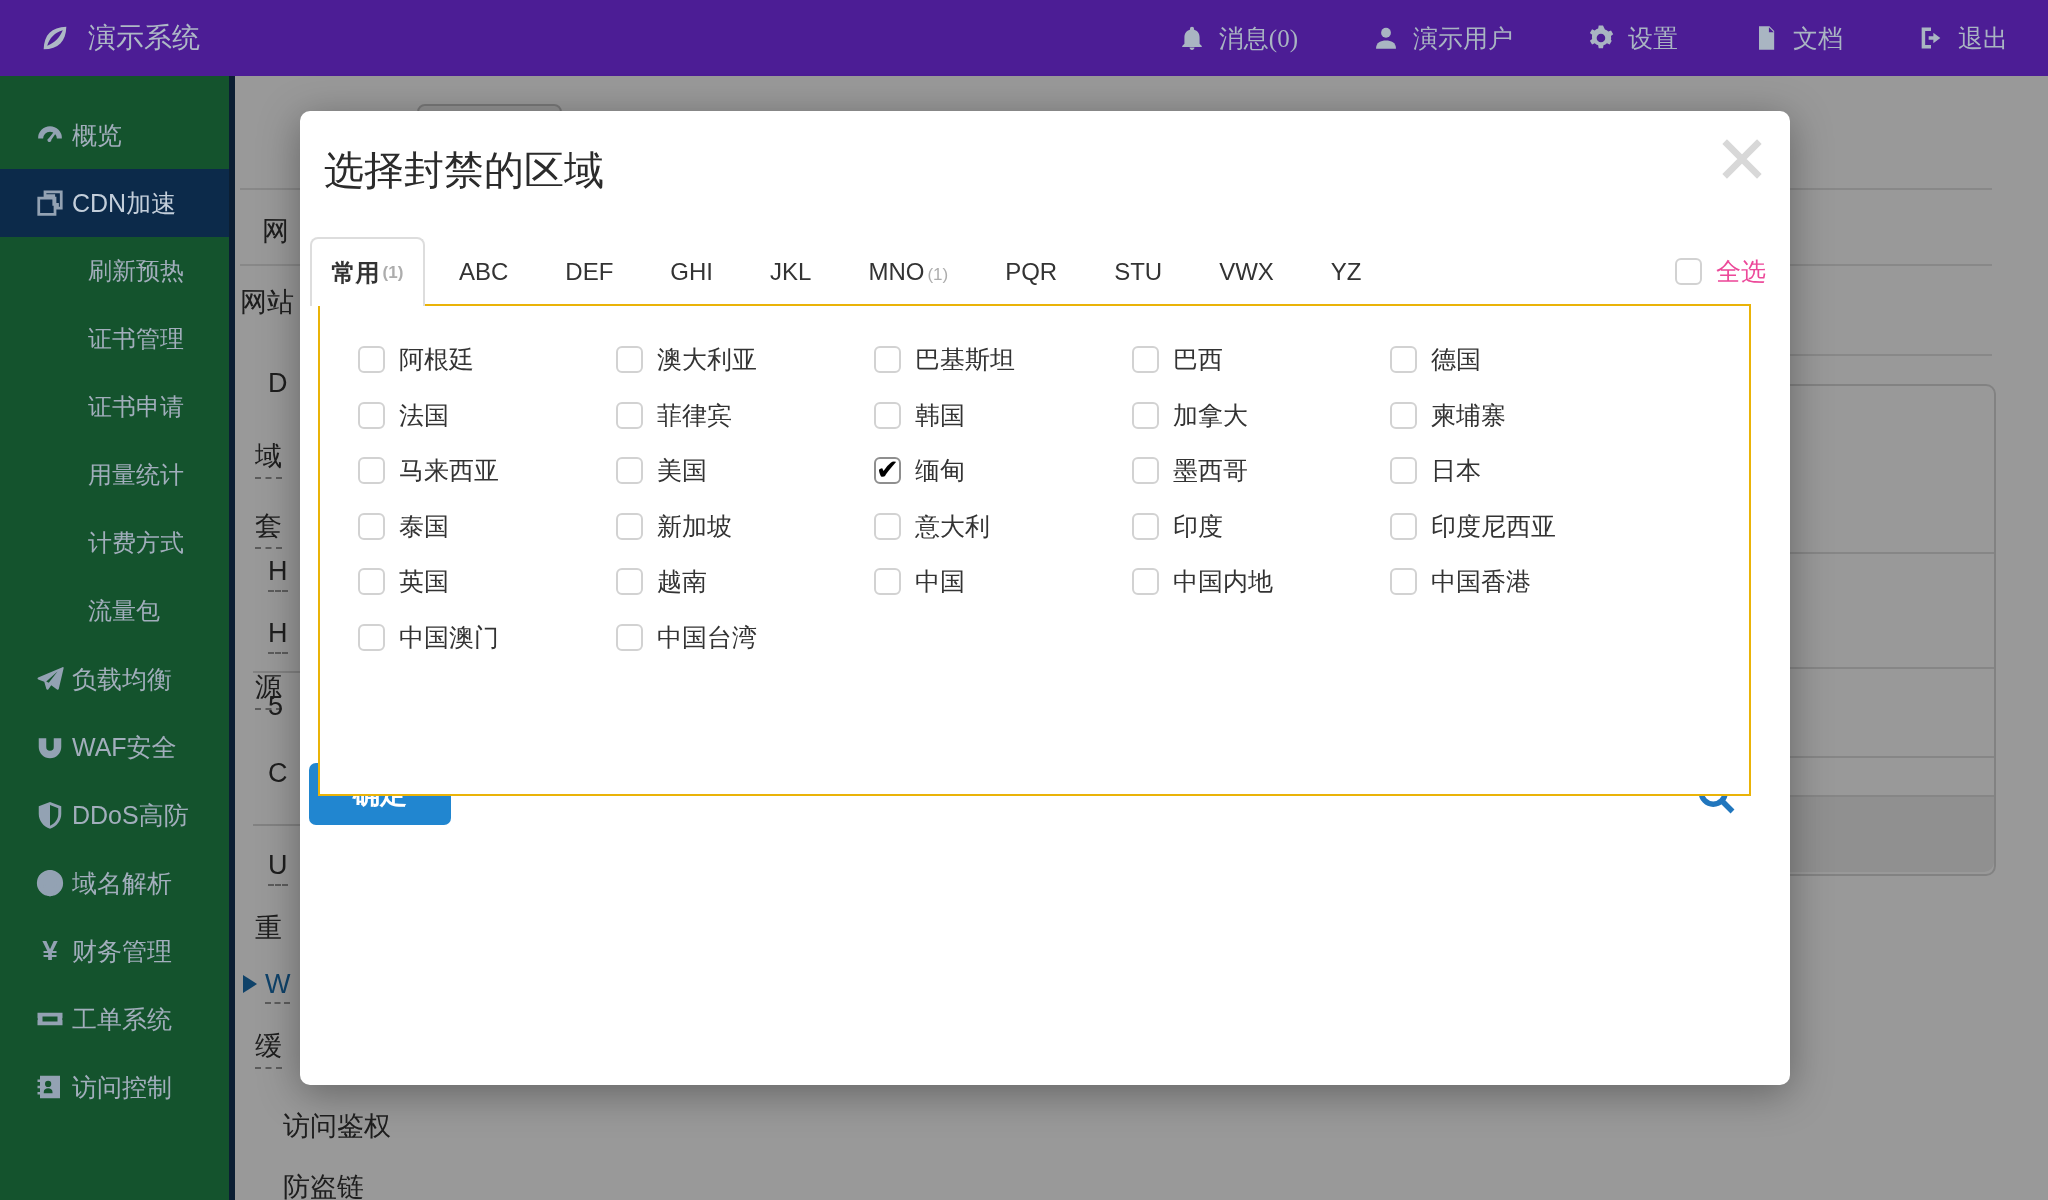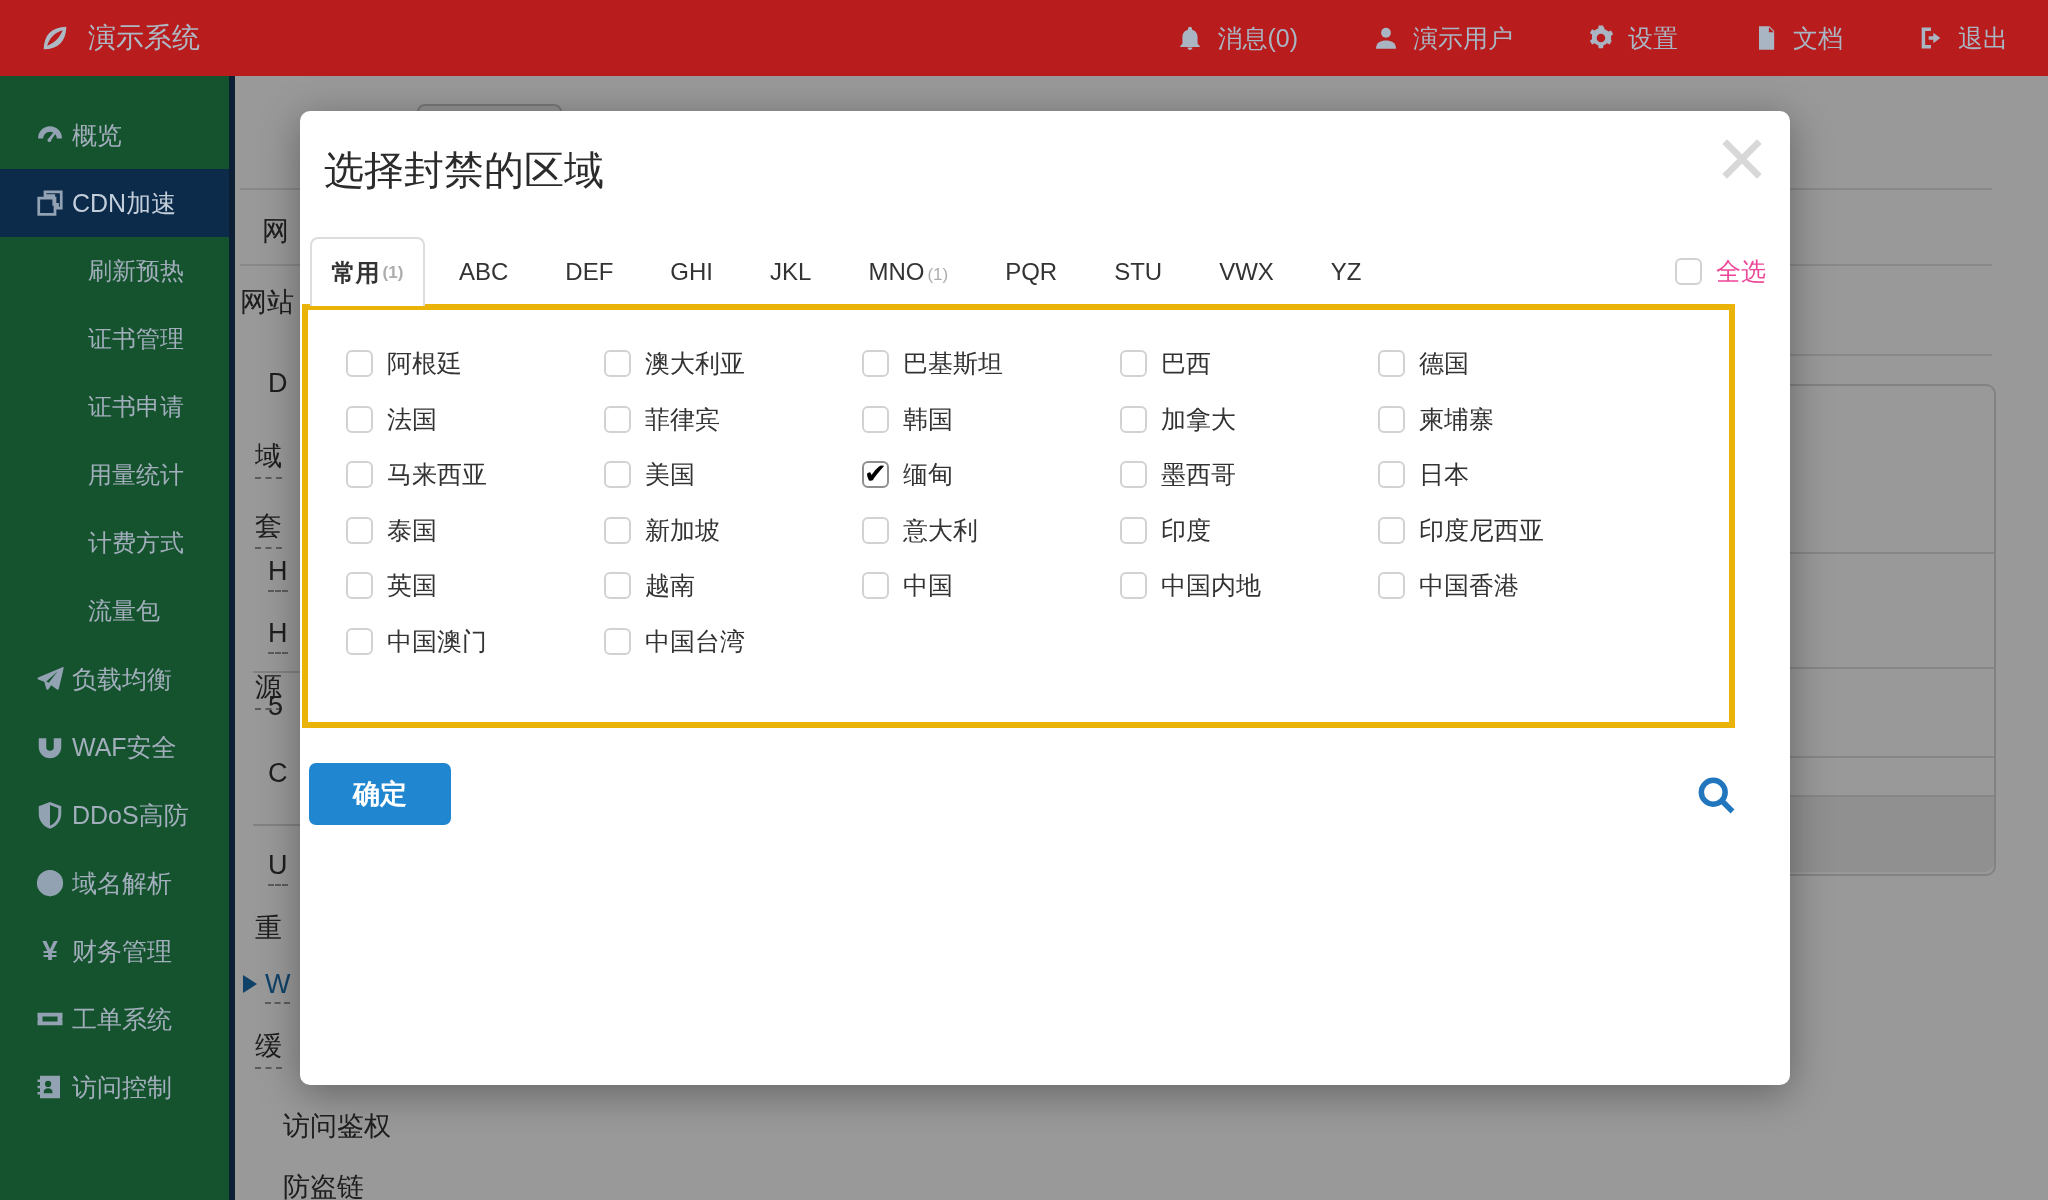--- a/index.html
+++ b/index.html
@@ -4,25 +4,25 @@
 <style>
   html,body{margin:0;padding:0;}
   body{
     width:2048px;height:1200px;position:relative;overflow:hidden;
     font-family:"Liberation Sans","DejaVu Sans",sans-serif;
     background:#ffffff;
   }
   
   .topbar{
     position:absolute;left:0;top:0;width:2048px;height:76px;
-    background:#b91c1c;z-index:30;display:flex;align-items:center;
+    background:#4c1d95;z-index:30;display:flex;align-items:center;
   }
   .brand{display:flex;align-items:center;gap:16px;padding-left:38px;color:#AEB9C6;font-size:28px;}
   .brand svg{width:34px;height:34px;fill:#AEB9C6;}
-  .top-items{margin-left:auto;display:flex;align-items:center;gap:74px;padding-right:40px;}
+  .top-items{margin-left:auto;display:flex;align-items:center;gap:74px;padding-right:40px;font-family:Liberation Serif, serif;}
   .top-item{display:flex;align-items:center;gap:13px;color:#A9B5C2;font-size:25px;cursor:pointer;}
   .top-item svg{width:28px;height:28px;fill:#A9B5C2;}
   
   .sidebar{
     position:absolute;left:0;top:76px;width:235px;height:1124px;
     background:#14532d;z-index:25;
   }
   .side-list{padding-top:25px;}
   .side-item{
     height:68px;display:flex;align-items:center;color:#A2AEBC;font-size:25px;cursor:pointer;
@@ -61,22 +61,22 @@
   .tab{font-size:24px;color:#333;margin-right:57px;cursor:pointer;white-space:nowrap;}
   .tab .t-count{font-size:17px;color:#ADADAD;margin-left:3px;}
   .tab.active{
     position:relative;height:69px;box-sizing:border-box;display:flex;align-items:center;justify-content:center;
     width:115px;margin-right:34px;background:#fff;border:2px solid #DDD;border-bottom:none;border-radius:8px 8px 0 0;
     font-weight:bold;z-index:3;
   }
   .select-all{margin-left:auto;display:flex;align-items:center;gap:14px;cursor:pointer;}
   .select-all .sa-label{font-size:25px;color:#ec4899;}
   .panel{
-    position:absolute;left:2px;top:193px;width:1433px;height:424px;
-    border:6px solid #eab308;box-sizing:border-box;background:#fff;z-index:2;
+    position:absolute;left:18px;top:193px;width:1433px;height:492px;
+    border:2px solid #eab308;box-sizing:border-box;background:#fff;z-index:2;
   }
   .cbox{
     width:27px;height:27px;box-sizing:border-box;border:2px solid #D2D2D2;border-radius:6px;background:#fff;
     display:flex;align-items:center;justify-content:center;flex:none;
   }
   .region-grid{
     position:absolute;left:38px;top:26px;display:grid;
     grid-template-columns:258px 258px 258px 258px auto;grid-auto-rows:55.5px;
   }
   .region{display:flex;align-items:center;gap:14px;cursor:pointer;}

